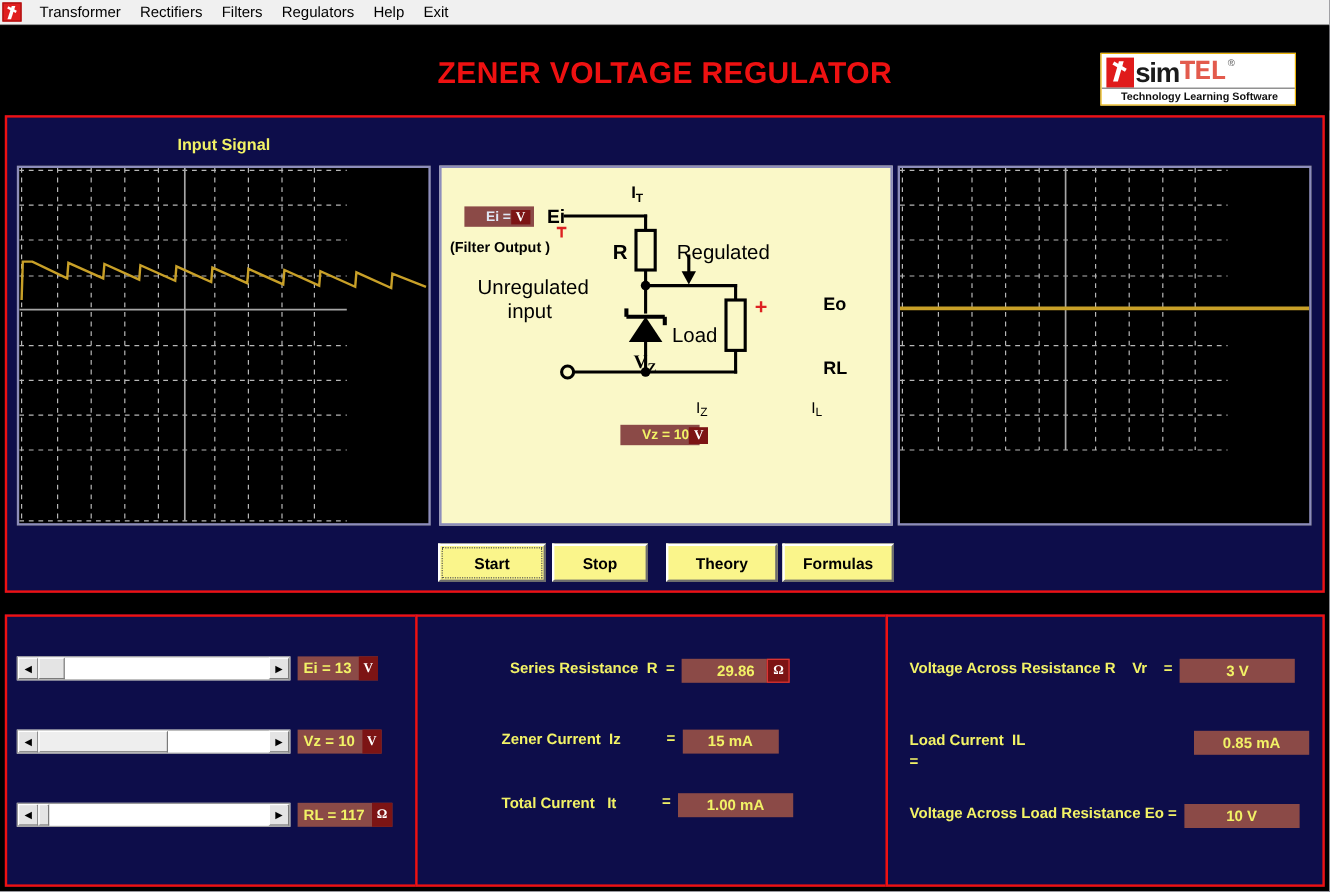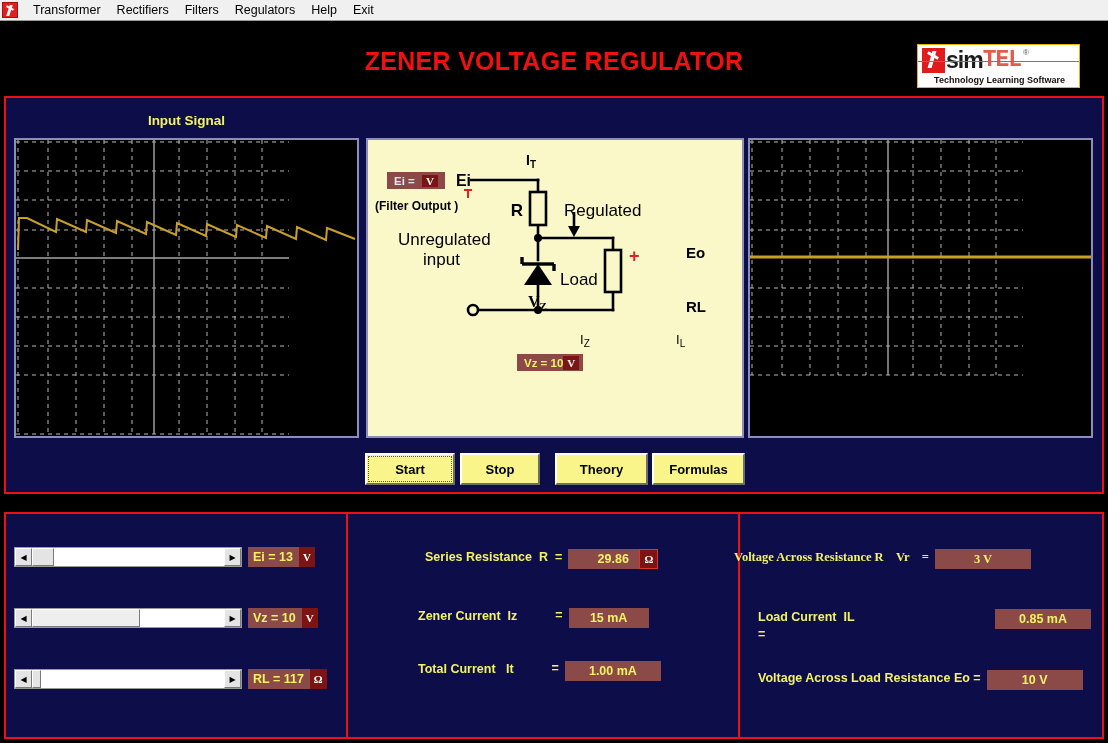--- a/index.html
+++ b/index.html
@@ -133,21 +133,21 @@
   }
   #logo-tag {
     position: absolute;
     left: 0; bottom: 2px;
     width: 163px;
     text-align: center;
     font-size: 9px;
     font-weight: bold;
     color: #111111;
     border-top: 1px solid #777;
-    padding-top: 13px;
+    padding-top: 1px;
   }
 
   
   .panel {
     position: absolute;
     background: #0d0d4a;
     border: 2px solid #ee1111;
   }
   #signal-panel { left: 4px; top: 96px; width: 1100px; height: 398px; }
   #controls-panel-left  { left: 4px;   top: 512px; width: 344px; height: 227px; }
@@ -194,21 +194,21 @@
   #circuit svg { position: absolute; left: 0; top: 0; }
 
   .chip {
     position: absolute;
     background: #8b4a47;
     color: #f2f266;
     font-size: 11.5px;
     font-weight: bold;
     display: flex;
     align-items: center;
-    padding: 1px 7px;
+    padding: 1px 18px;
     white-space: nowrap;
   }
   .chip-unit {
     background: #7c1414;
     color: #ffffff;
     font-size: 11px;
     font-weight: bold;
     padding: 1px 4px;
     margin-left: auto;
     font-family: "Liberation Serif", serif;
@@ -330,21 +330,21 @@
   
   #ro-series { left: 425px; top: 549px; }
   #ro-series .readout-value { width: 90px; margin-left: 6px; }
   #ro-izener { left: 418px; top: 608px; }
   #ro-izener .readout-value { width: 80px; margin-left: 6px; }
   #ro-itotal { left: 418px; top: 661px; }
   #ro-itotal .readout-value { width: 96px; margin-left: 6px; }
   .eqsign { color: #f2f266; font-size: 12.5px; font-weight: bold; }
 
   
-  #ro-vr { left: 734px; top: 549px; font-family: Liberation Serif, serif; }
+  #ro-vr { left: 758px; top: 549px; }
   #ro-vr .readout-value { width: 96px; margin-left: 6px; }
   #ro-il { left: 758px; top: 609px; }
   #ro-il .readout-value { position: absolute; left: 237px; top: 0; width: 96px; }
   #ro-eo { left: 758px; top: 670px; }
   #ro-eo .readout-value { width: 96px; margin-left: 6px; }
 </style>
 </head>
 <body>
 
 <div id="app">

